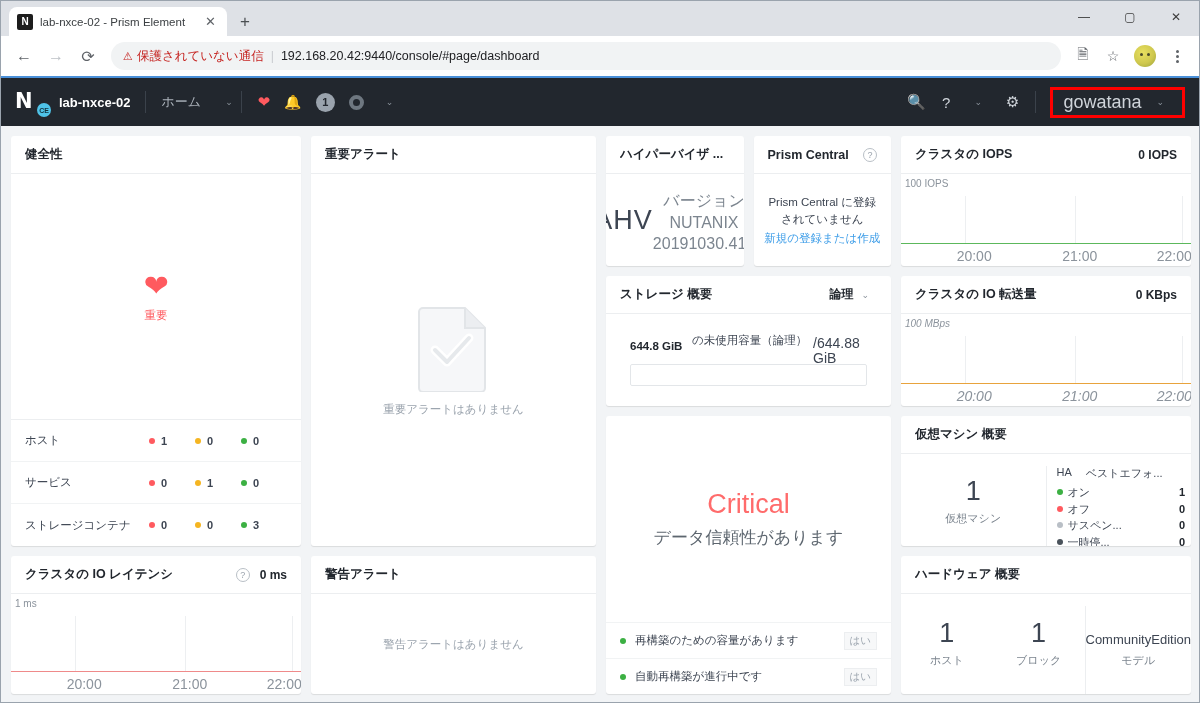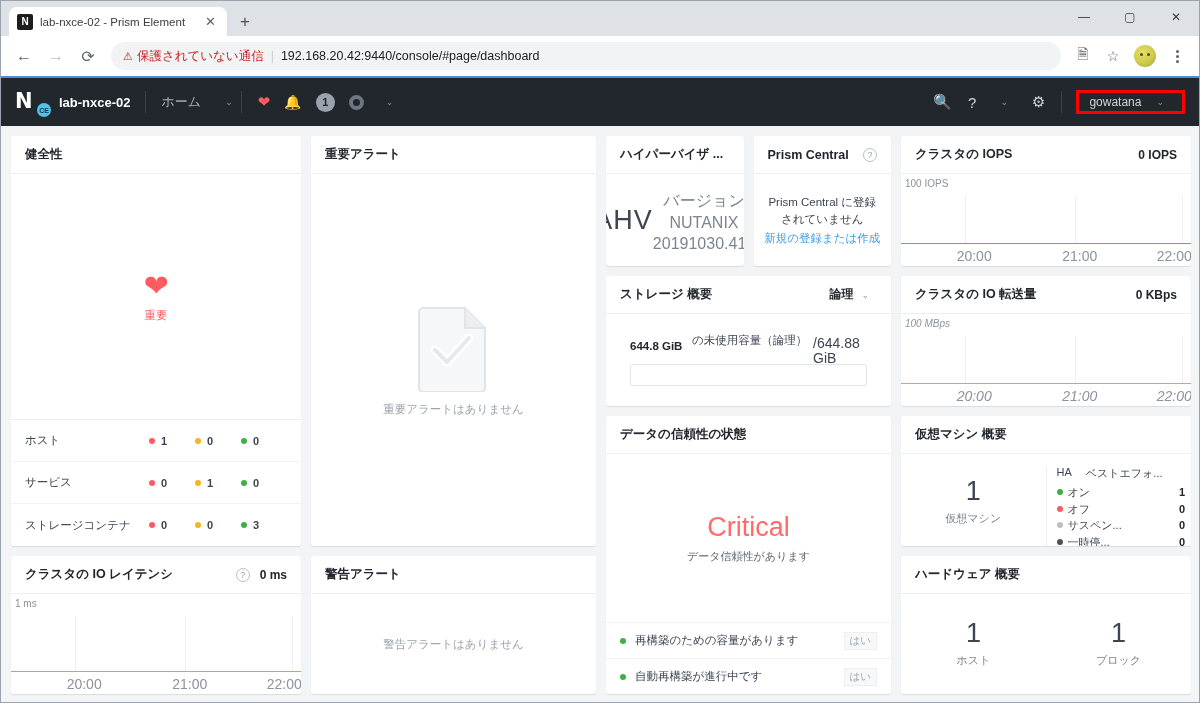--- a/index.html
+++ b/index.html
@@ -73,21 +73,21 @@
   .bell { font-size:14px; color:#aeb5bd; }
   .badge1 { width:19px; height:19px; border-radius:50%; background:#9aa3ad;
             color:#22272e; font-size:11px; font-weight:bold;
             display:flex; align-items:center; justify-content:center; }
   .ringo { width:15px; height:15px; border-radius:50%; border:4px solid #6e7780; }
   .spacer { flex:1; }
   .righticons { display:flex; align-items:center; gap:16px; }
   .ri { font-size:15px; color:#cfd4da; }
   .userbox { margin-left:14px; border:3px solid #ff0000; padding:2px 10px;
              display:flex; align-items:center; gap:7px; }
-  .uname { font-size:12px; color:#cfd4da; }
+  .uname { font-size:18px; color:#cfd4da; }
 
   
   .board { flex:1; padding:10px; display:grid; gap:10px;
            grid-template-columns:290px 285px 285px 290px;
            grid-template-rows:130px 130px 130px 138px; }
   .card { background:#fff; border-radius:3px; box-shadow:0 1px 1px rgba(0,0,0,.10);
           display:flex; flex-direction:column; overflow:hidden; }
   .chead { height:38px; flex:none; display:flex; align-items:center;
            padding:0 14px; border-bottom:1px solid #eceef0; }
   .ctitle { font-size:12.5px; font-weight:bold; color:#22272e; white-space:nowrap;
@@ -160,21 +160,21 @@
   
   .empty { display:flex; flex-direction:column; align-items:center;
            justify-content:center; gap:10px; }
   .emptytxt { font-size:11.5px; color:#9aa3ad; }
 
   
   .rbody { flex:1; display:flex; flex-direction:column; }
   .rtop { flex:1; display:flex; flex-direction:column; align-items:center;
           justify-content:center; }
   .crit { font-size:27px; color:#ff6b6b; font-weight:300; }
-  .critsub { font-size:11px; color:#5d666f; margin-top:6px; }
+  .critsub { font-size:17px; color:#5d666f; margin-top:6px; }
   .rrow { height:36px; display:flex; align-items:center; padding:0 14px; gap:9px;
           border-top:1px solid #f1f3f4; font-size:11.5px; color:#3d4552; }
   .rrow .rl { flex:1; }
   .yes { font-size:10.5px; color:#9aa3ad; background:#f7f8f9; padding:1px 5px;
          border:1px solid #eceef0; }
 </style>
 </head>
 <body>
 
 <div class="win">
@@ -479,23 +479,20 @@
             <div class="xaxis">
               <span class="xt" style="left:22%">20:00</span>
               <span class="xt" style="left:60%">21:00</span>
               <span class="xt" style="left:94%">22:00</span>
             </div>
           </div>
         </div>
       </div>
 
       <div class="card" style="grid-row:3 / span 2;">
-        <div class="chead">
-          <span class="ctitle">データの信頼性の状態</span>
-        </div>
         <div class="rbody">
           <div class="rtop">
             <div class="crit">Critical</div>
             <div class="critsub">データ信頼性があります</div>
           </div>
           <div class="rrow">
             <i class="dot" style="background:#3cb043"></i>
             <span class="rl">再構築のための容量があります</span>
             <span class="yes">はい</span>
           </div>
@@ -523,19 +520,23 @@
         <div class="cbody" style="padding:0;">
           <div class="split">
             <div class="half">
               <div class="bignum">1</div>
               <div class="bigsub">ホスト</div>
             </div>
             <div class="half">
               <div class="bignum">1</div>
               <div class="bigsub">ブロック</div>
             </div>
+            <div class="half halfb">
+              <div style="font-size:13px;color:#3d4552;">CommunityEdition</div>
+              <div class="bigsub">モデル</div>
+            </div>
           </div>
         </div>
       </div>
 
     </div>
   </div>
 </div>
 
 </body></html>

